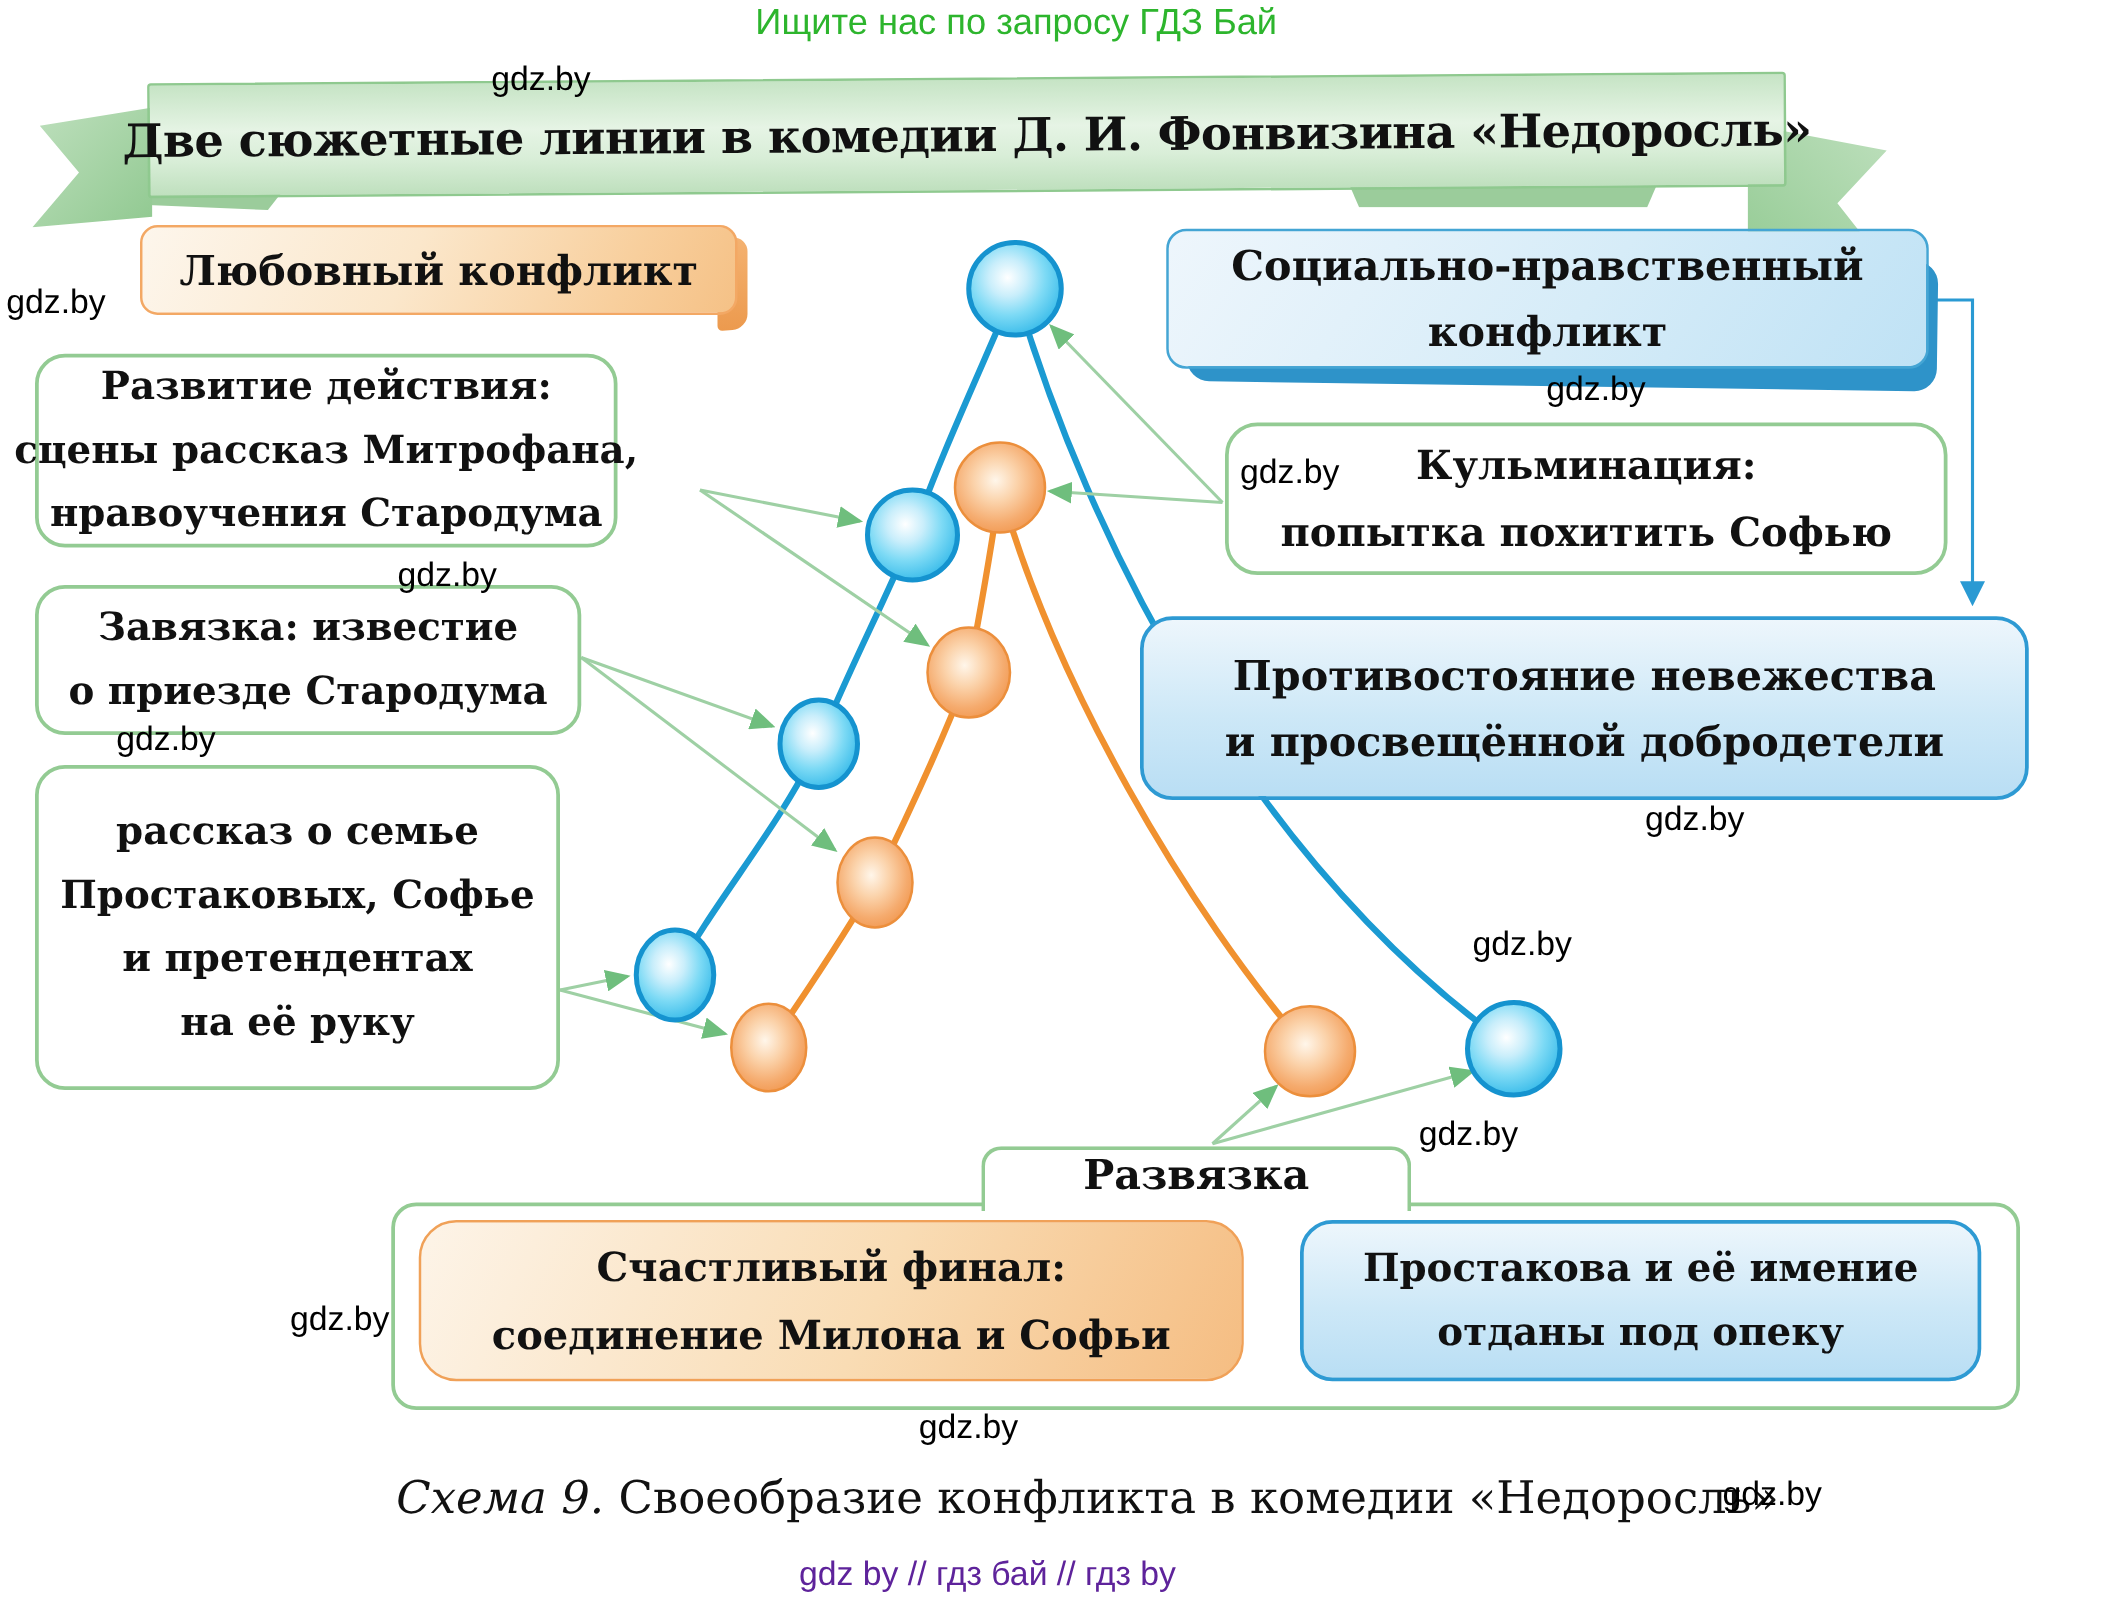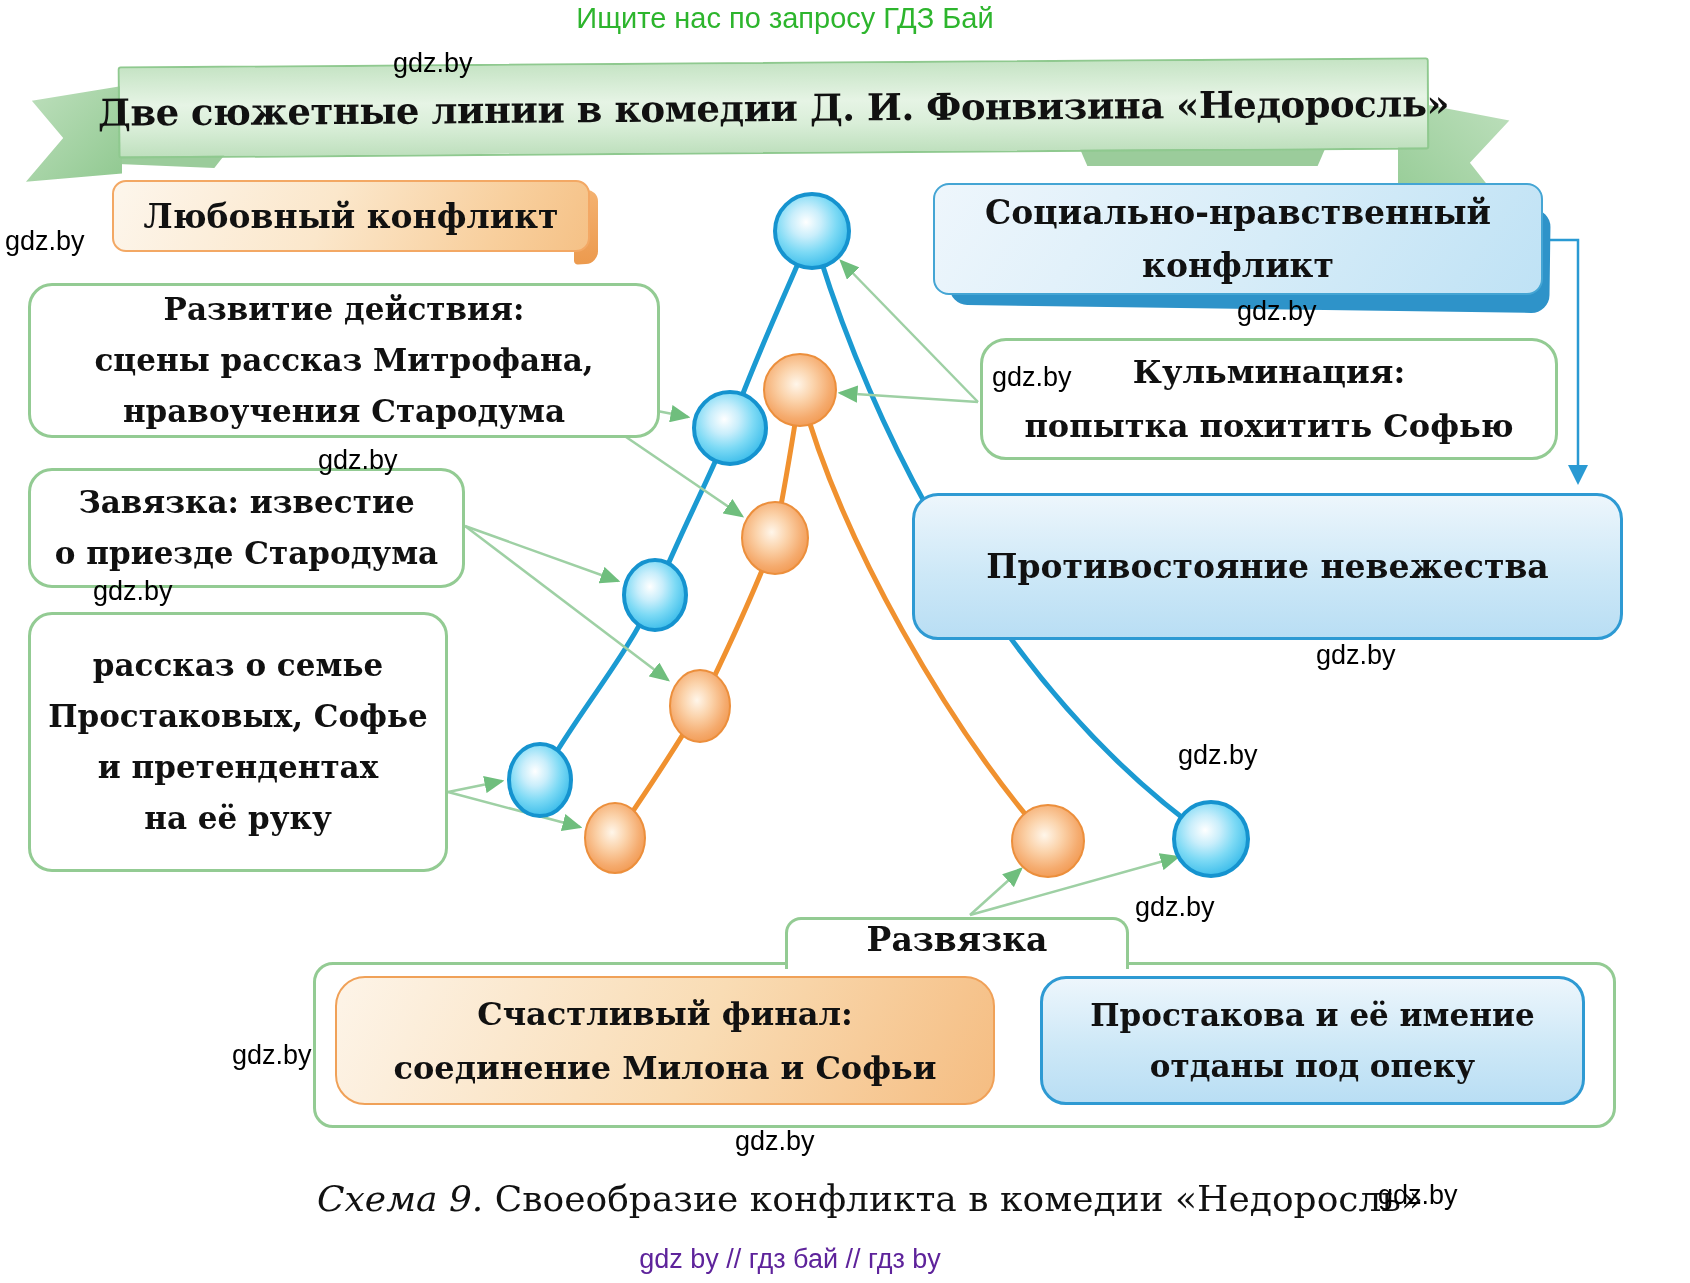--- a/index.html
+++ b/index.html
@@ -1,20 +1,20 @@
 <!DOCTYPE html>
 <html><head>
 <meta charset="utf-8">
 <style>
   html,body{margin:0;padding:0;background:#ffffff;}
   .canvas{position:relative;width:1690px;height:1283px;background:#fff;overflow:hidden;
           font-family:"DejaVu Serif", serif;color:#111;}
   .abs{position:absolute;}
   .promo{left:0;top:2px;width:1570px;text-align:center;
-         font-family:"Liberation Sans", sans-serif;font-size:29px;z-index:30;}
+         font-family:"Liberation Sans", sans-serif;font-size:29px;z-index:30;padding-left:28px;}
   .wm{font-family:"Liberation Sans", sans-serif;font-size:27px;color:#000000;z-index:25;white-space:nowrap;}
   
   .ribbon-band{left:118px;top:62px;width:1307px;height:88px;z-index:6;
     background:linear-gradient(180deg,#c6e4c5 0%,#e6f4e5 42%,#d9eed8 68%,#bfe0be 100%);
     border:2px solid #8fc98f;border-radius:3px;transform:rotate(-0.4deg);
     display:flex;align-items:center;justify-content:center;}
   .ribbon-title{font-weight:bold;font-size:37px;letter-spacing:-0.5px;white-space:nowrap;}
   .ribbon-tail-l{left:24px;top:84px;width:98px;height:104px;z-index:5;
     background:linear-gradient(135deg,#bfe0be,#8fc88f);
     clip-path:polygon(100% 2%,8% 16%,40% 52%,2% 94%,100% 86%);}
@@ -148,21 +148,21 @@
   <div class="box love">
     <div>Любовный конфликт</div>
   </div>
 
   <div class="abs social-curl"></div>
   <div class="box social">
     <div class="l33">Социально-нравственный</div>
     <div class="l33">конфликт</div>
   </div>
 
-  <div class="box gbox" style="left:28px;top:283px;width:632px;height:155px;">
+  <div class="box gbox" style="left:28px;top:283px;width:466px;height:155px;">
     <div class="l31">Развитие действия:</div>
     <div class="l31">сцены рассказ Митрофана,</div>
     <div class="l31">нравоучения Стародума</div>
   </div>
 
   <div class="box gbox" style="left:28px;top:468px;width:437px;height:120px;">
     <div class="l31">Завязка: известие</div>
     <div class="l31">о приезде Стародума</div>
   </div>
 
@@ -173,20 +173,21 @@
     <div class="l31">на её руку</div>
   </div>
 
   <div class="box gbox" style="left:980px;top:338px;width:578px;height:122px;border-radius:26px;">
     <div class="l32">Кульминация:</div>
     <div class="l32">попытка похитить Софью</div>
   </div>
 
   <div class="box bluebox" style="left:912px;top:493px;width:711px;height:147px;">
     <div class="l33">Противостояние невежества</div>
+    <div class="l33">и просвещённой добродетели</div>
   </div>
 
   <div class="abs den-container"></div>
   <div class="abs den-tab">
     <span>Развязка</span>
   </div>
 
   <div class="box happy">
     <div class="l32">Счастливый финал:</div>
     <div class="l32">соединение Милона и Софьи</div>

